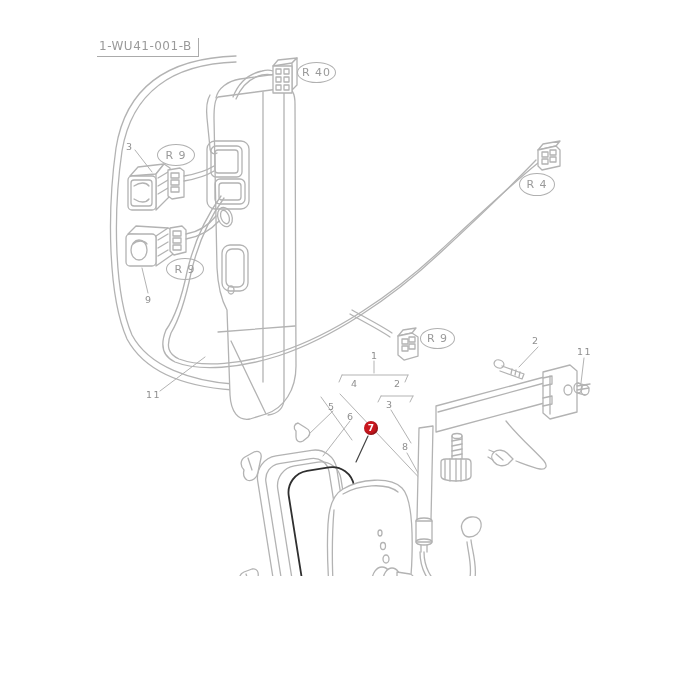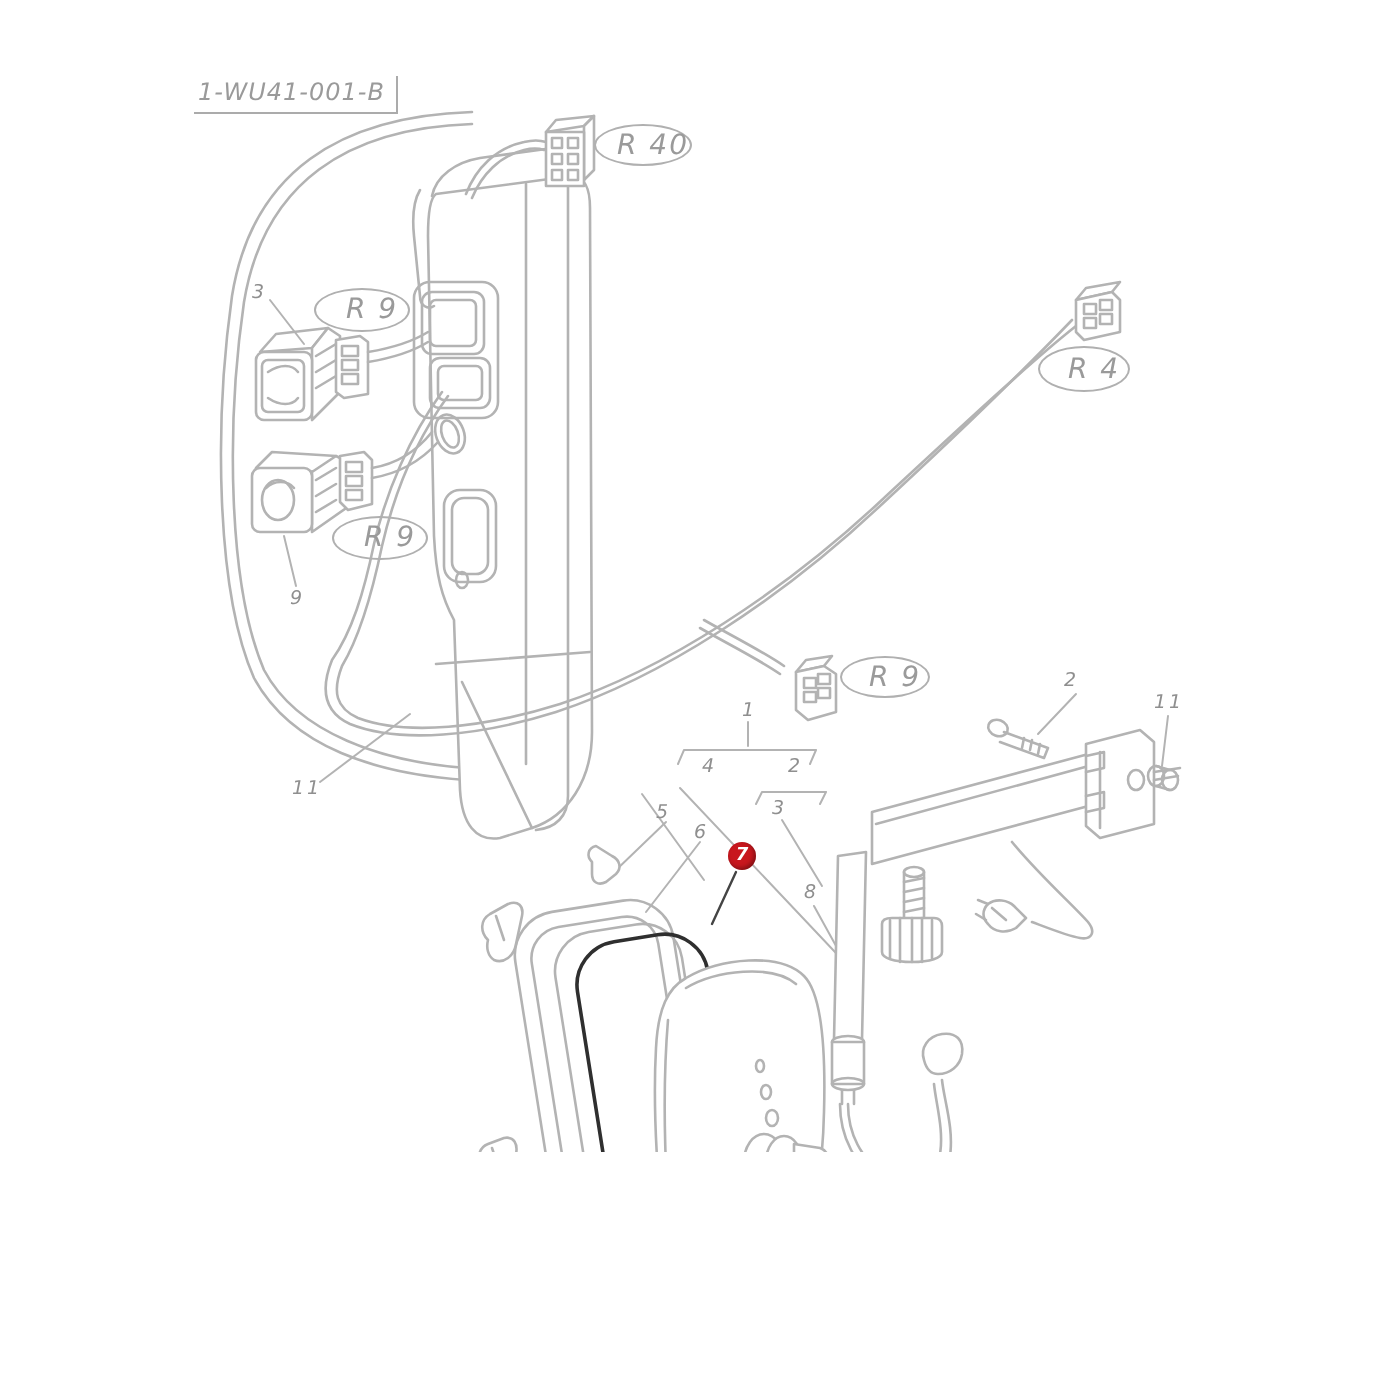--- a/index.html
+++ b/index.html
@@ -1,22 +1,22 @@
 <!DOCTYPE html>
 <html><head>
 <meta charset="utf-8">
 <style>
   html,body{margin:0;padding:0;background:#fff;}
   #stage{position:relative;width:700px;height:576px;background:#fff;overflow:hidden;
-         font-family:"DejaVu Sans","Liberation Sans",sans-serif;font-style:italic;}
+         font-family:"DejaVu Sans","Liberation Sans",sans-serif;}
   #stage svg{position:absolute;left:0;top:0;}
   .num{position:absolute;font-size:9.5px;letter-spacing:1.5px;color:#8f8f8f;white-space:nowrap;}
   .ref{position:absolute;border:1.2px solid #b0b0b0;border-radius:50%;
        display:flex;align-items:center;justify-content:center;
-       font-size:14px;color:#9a9a9a;letter-spacing:1px;background:transparent;padding-left:10px;}
+       font-size:11px;color:#9a9a9a;letter-spacing:1px;background:transparent;}
   .badge{position:absolute;width:14px;height:14px;border-radius:50%;background:#c8171e;
          color:#fff;font-size:9px;font-weight:bold;display:flex;align-items:center;
          justify-content:center;box-shadow:inset -1px -1px 2px rgba(0,0,0,.35);}
   .title{position:absolute;left:97px;top:38px;font-size:12px;color:#9a9a9a;
          letter-spacing:.5px;padding:1px 6px 3px 2px;
          border-bottom:1.5px solid #ababab;border-right:1.5px solid #ababab;}
   
   #c-n10{left:126px;top:141px} #c-n9{left:145px;top:294px} #c-n11{left:146px;top:389px}
   #c-n1{left:371px;top:350px}  #c-n4{left:351px;top:378px} #c-n2{left:394px;top:378px}
   #c-n3{left:386px;top:399px}  #c-n5{left:328px;top:401px} #c-n6{left:347px;top:411px}

